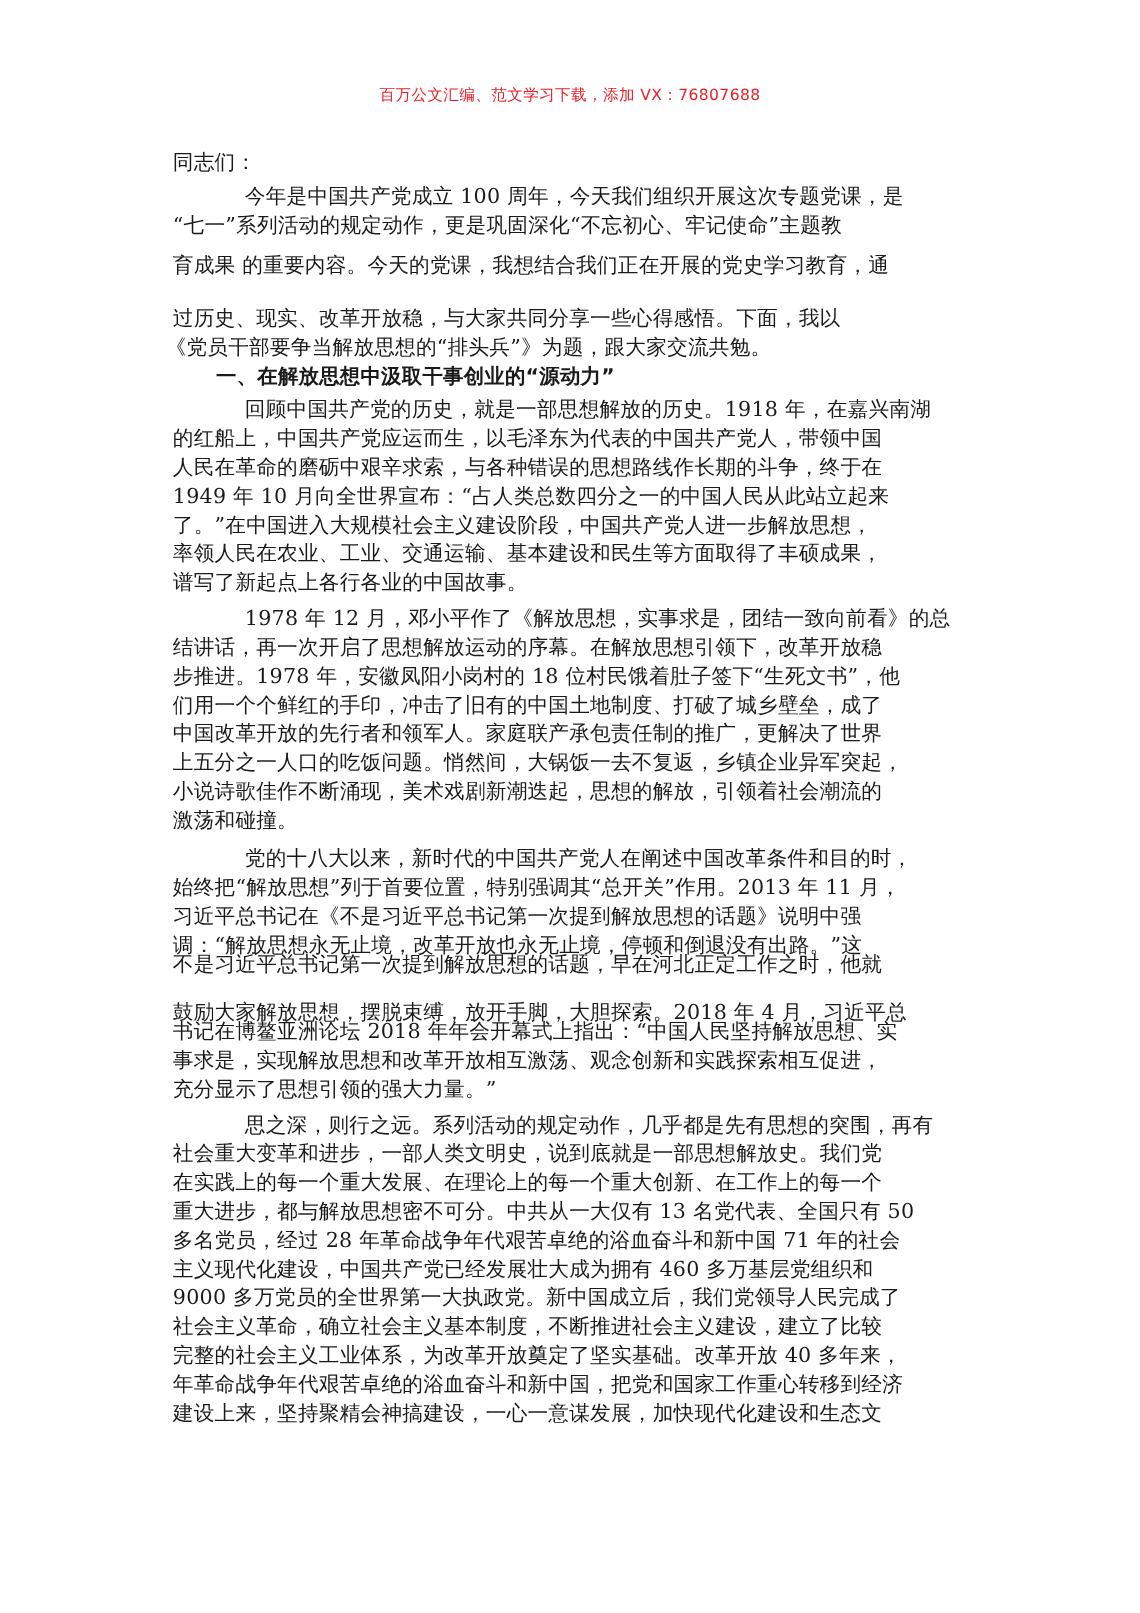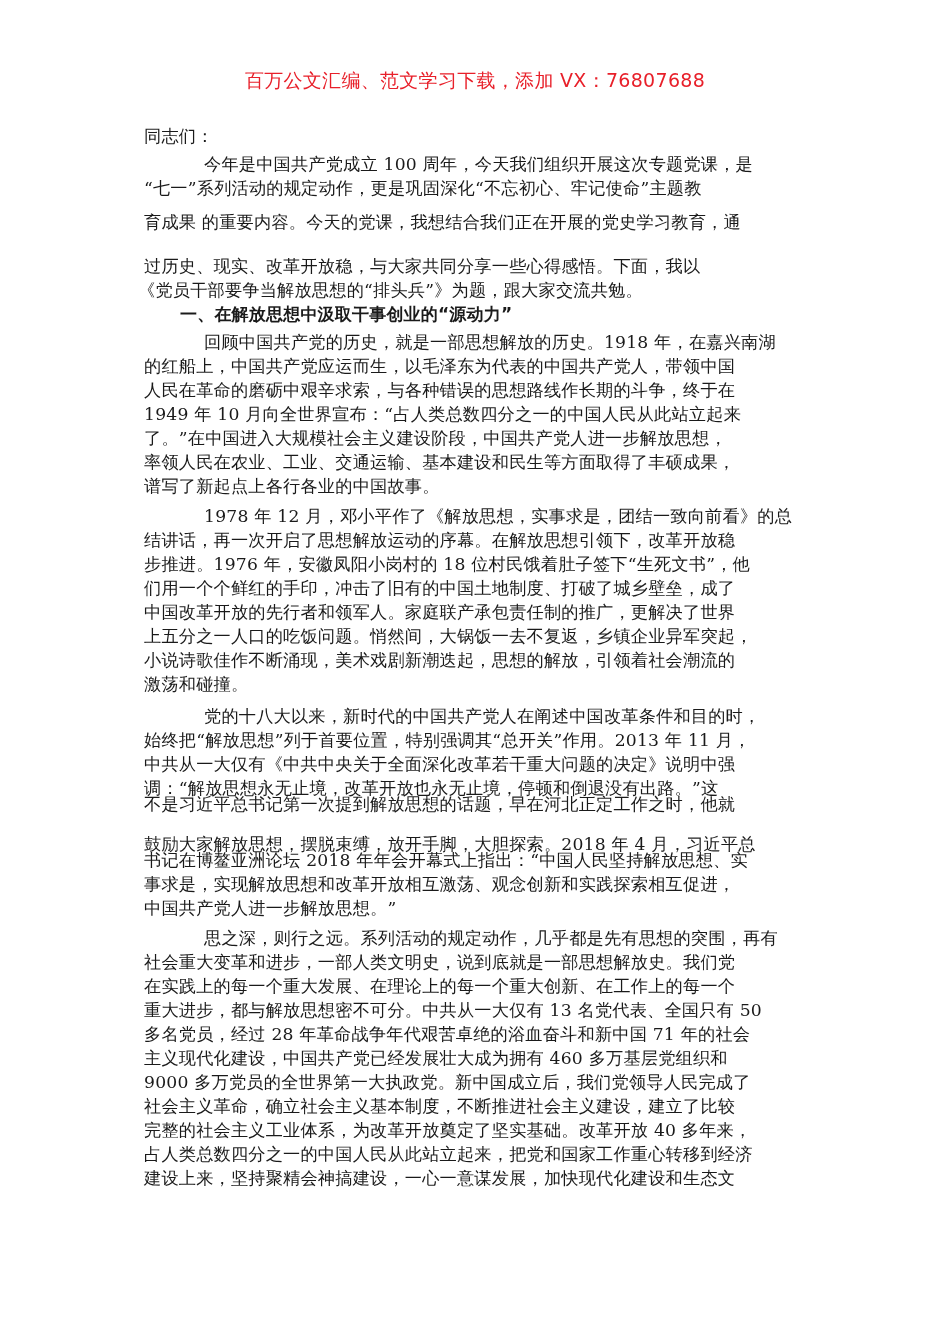--- a/index.html
+++ b/index.html
@@ -15,21 +15,21 @@
       font-family: "DejaVu Serif", "Liberation Serif", serif;
       color: #1a1a1a;
     }
     .banner {
       position: absolute;
       top: 66px;
       left: 0;
       width: 950px;
       text-align: center;
       font-family: "DejaVu Sans", "Liberation Sans", sans-serif;
-      font-size: 19px;
+      font-size: 13px;
       color: #e8202a;
       letter-spacing: 0.3px;
       line-height: 28px;
     }
     .doc {
       position: absolute;
       left: 144px;
       top: 124px;
       width: 676px;
     }
@@ -69,41 +69,41 @@
   <div class="line indent" style="top:206px">回顾中国共产党的历史，就是一部思想解放的历史。1918 年，在嘉兴南湖</div>
   <div class="line" style="top:230px">的红船上，中国共产党应运而生，以毛泽东为代表的中国共产党人，带领中国</div>
   <div class="line" style="top:254px">人民在革命的磨砺中艰辛求索，与各种错误的思想路线作长期的斗争，终于在</div>
   <div class="line" style="top:278px">1949 年 10 月向全世界宣布：“占人类总数四分之一的中国人民从此站立起来</div>
   <div class="line" style="top:302px">了。”在中国进入大规模社会主义建设阶段，中国共产党人进一步解放思想，</div>
   <div class="line" style="top:326px">率领人民在农业、工业、交通运输、基本建设和民生等方面取得了丰硕成果，</div>
   <div class="line" style="top:350px">谱写了新起点上各行各业的中国故事。</div>
 
   <div class="line indent" style="top:380px">1978 年 12 月，邓小平作了《解放思想，实事求是，团结一致向前看》的总</div>
   <div class="line" style="top:404px">结讲话，再一次开启了思想解放运动的序幕。在解放思想引领下，改革开放稳</div>
-  <div class="line" style="top:428px">步推进。1976 年，安徽凤阳小岗村的 18 位村民饿着肚子签下“生死文书”，他</div>
+  <div class="line" style="top:428px">步推进。1978 年，安徽凤阳小岗村的 18 位村民饿着肚子签下“生死文书”，他</div>
   <div class="line" style="top:452px">们用一个个鲜红的手印，冲击了旧有的中国土地制度、打破了城乡壁垒，成了</div>
   <div class="line" style="top:476px">中国改革开放的先行者和领军人。家庭联产承包责任制的推广，更解决了世界</div>
   <div class="line" style="top:500px">上五分之一人口的吃饭问题。悄然间，大锅饭一去不复返，乡镇企业异军突起，</div>
   <div class="line" style="top:524px">小说诗歌佳作不断涌现，美术戏剧新潮迭起，思想的解放，引领着社会潮流的</div>
   <div class="line" style="top:548px">激荡和碰撞。</div>
 
   <div class="line indent" style="top:580px">党的十八大以来，新时代的中国共产党人在阐述中国改革条件和目的时，</div>
   <div class="line" style="top:604px">始终把“解放思想”列于首要位置，特别强调其“总开关”作用。2013 年 11 月，</div>
-  <div class="line" style="top:628px">中共从一大仅有《中共中央关于全面深化改革若干重大问题的决定》说明中强</div>
+  <div class="line" style="top:628px">习近平总书记在《不是习近平总书记第一次提到解放思想的话题》说明中强</div>
   <div class="line" style="top:652px">调：“解放思想永无止境，改革开放也永无止境，停顿和倒退没有出路。”这</div>
   <div class="line" style="top:668px">不是习近平总书记第一次提到解放思想的话题，早在河北正定工作之时，他就</div>
   <div class="line" style="top:708px">鼓励大家解放思想，摆脱束缚，放开手脚，大胆探索。2018 年 4 月，习近平总</div>
   <div class="line" style="top:724px">书记在博鳌亚洲论坛 2018 年年会开幕式上指出：“中国人民坚持解放思想、实</div>
   <div class="line" style="top:748px">事求是，实现解放思想和改革开放相互激荡、观念创新和实践探索相互促进，</div>
-  <div class="line" style="top:772px">中国共产党人进一步解放思想。”</div>
+  <div class="line" style="top:772px">充分显示了思想引领的强大力量。”</div>
 
   <div class="line indent" style="top:802px">思之深，则行之远。系列活动的规定动作，几乎都是先有思想的突围，再有</div>
   <div class="line" style="top:826px">社会重大变革和进步，一部人类文明史，说到底就是一部思想解放史。我们党</div>
   <div class="line" style="top:850px">在实践上的每一个重大发展、在理论上的每一个重大创新、在工作上的每一个</div>
   <div class="line" style="top:874px">重大进步，都与解放思想密不可分。中共从一大仅有 13 名党代表、全国只有 50</div>
   <div class="line" style="top:898px">多名党员，经过 28 年革命战争年代艰苦卓绝的浴血奋斗和新中国 71 年的社会</div>
   <div class="line" style="top:922px">主义现代化建设，中国共产党已经发展壮大成为拥有 460 多万基层党组织和</div>
   <div class="line" style="top:946px">9000 多万党员的全世界第一大执政党。新中国成立后，我们党领导人民完成了</div>
   <div class="line" style="top:970px">社会主义革命，确立社会主义基本制度，不断推进社会主义建设，建立了比较</div>
   <div class="line" style="top:994px">完整的社会主义工业体系，为改革开放奠定了坚实基础。改革开放 40 多年来，</div>
-  <div class="line" style="top:1018px">占人类总数四分之一的中国人民从此站立起来，把党和国家工作重心转移到经济</div>
+  <div class="line" style="top:1018px">年革命战争年代艰苦卓绝的浴血奋斗和新中国，把党和国家工作重心转移到经济</div>
   <div class="line" style="top:1042px">建设上来，坚持聚精会神搞建设，一心一意谋发展，加快现代化建设和生态文</div>
 </div>
 
 </body></html>

